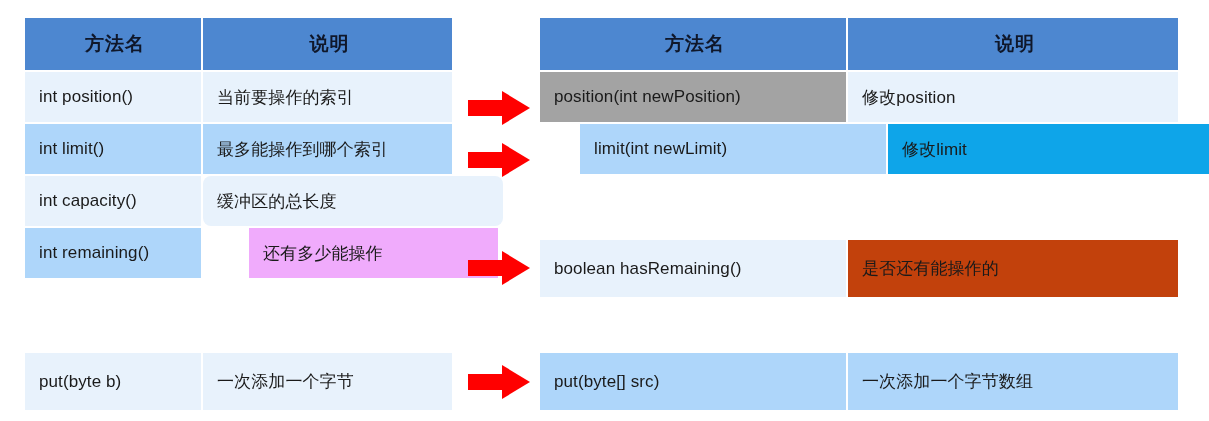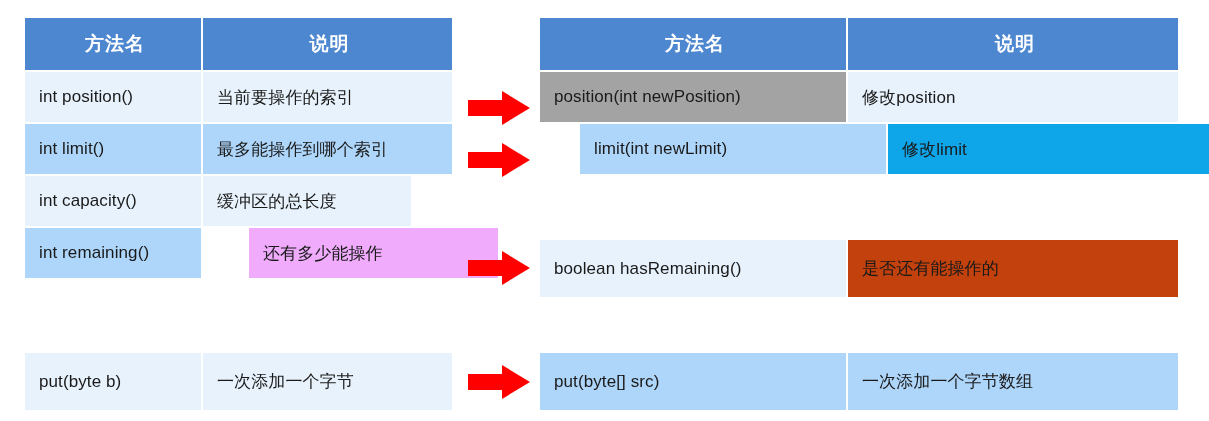--- a/index.html
+++ b/index.html
@@ -38,21 +38,21 @@
     font-size: 17px;
     color: #1A1A1A;
     padding-left: 14px;
     letter-spacing: 0.1px;
     white-space: nowrap;
     overflow: hidden;
   }
   .hdr-row .cell {
     justify-content: center;
     padding-left: 4px;
-    color: #ffffff;
+    color: #0f172a;
     font-weight: bold;
     font-size: 19px;
     letter-spacing: 1px;
   }
   
   .arrow {
     position: absolute;
     width: 62px;
     height: 34px;
   }
@@ -92,21 +92,21 @@
       <div class="cell" style="width:249px; height:50px; background:#E8F2FC;">当前要操作的索引</div>
     </div>
 
     <div class="row" style="left:0; top:106px;">
       <div class="cell" style="width:176px; height:50px; background:#AED6FA;">int limit()</div>
       <div class="cell" style="width:249px; height:50px; background:#AED6FA;">最多能操作到哪个索引</div>
     </div>
 
     <div class="row" style="left:0; top:158px;">
       <div class="cell" style="width:176px; height:50px; background:#E8F2FC;">int capacity()</div>
-      <div class="cell" style="width:208px; height:50px; background:#E8F2FC;">缓冲区的总长度</div>
+      <div class="cell" style="width:300px; height:50px; background:#E8F2FC;border-radius:8px;">缓冲区的总长度</div>
     </div>
 
     <div class="row" style="left:0; top:210px;gap:48px;">
       <div class="cell" style="width:176px; height:50px; background:#AED6FA;">int remaining()</div>
       <div class="cell" style="width:249px; height:50px; background:#f0abfc;">还有多少能操作</div>
     </div>
 
     <div class="row" style="left:0; top:335px;">
       <div class="cell" style="width:176px; height:57px; background:#E8F2FC;">put(byte b)</div>
       <div class="cell" style="width:249px; height:57px; background:#E8F2FC;">一次添加一个字节</div>

